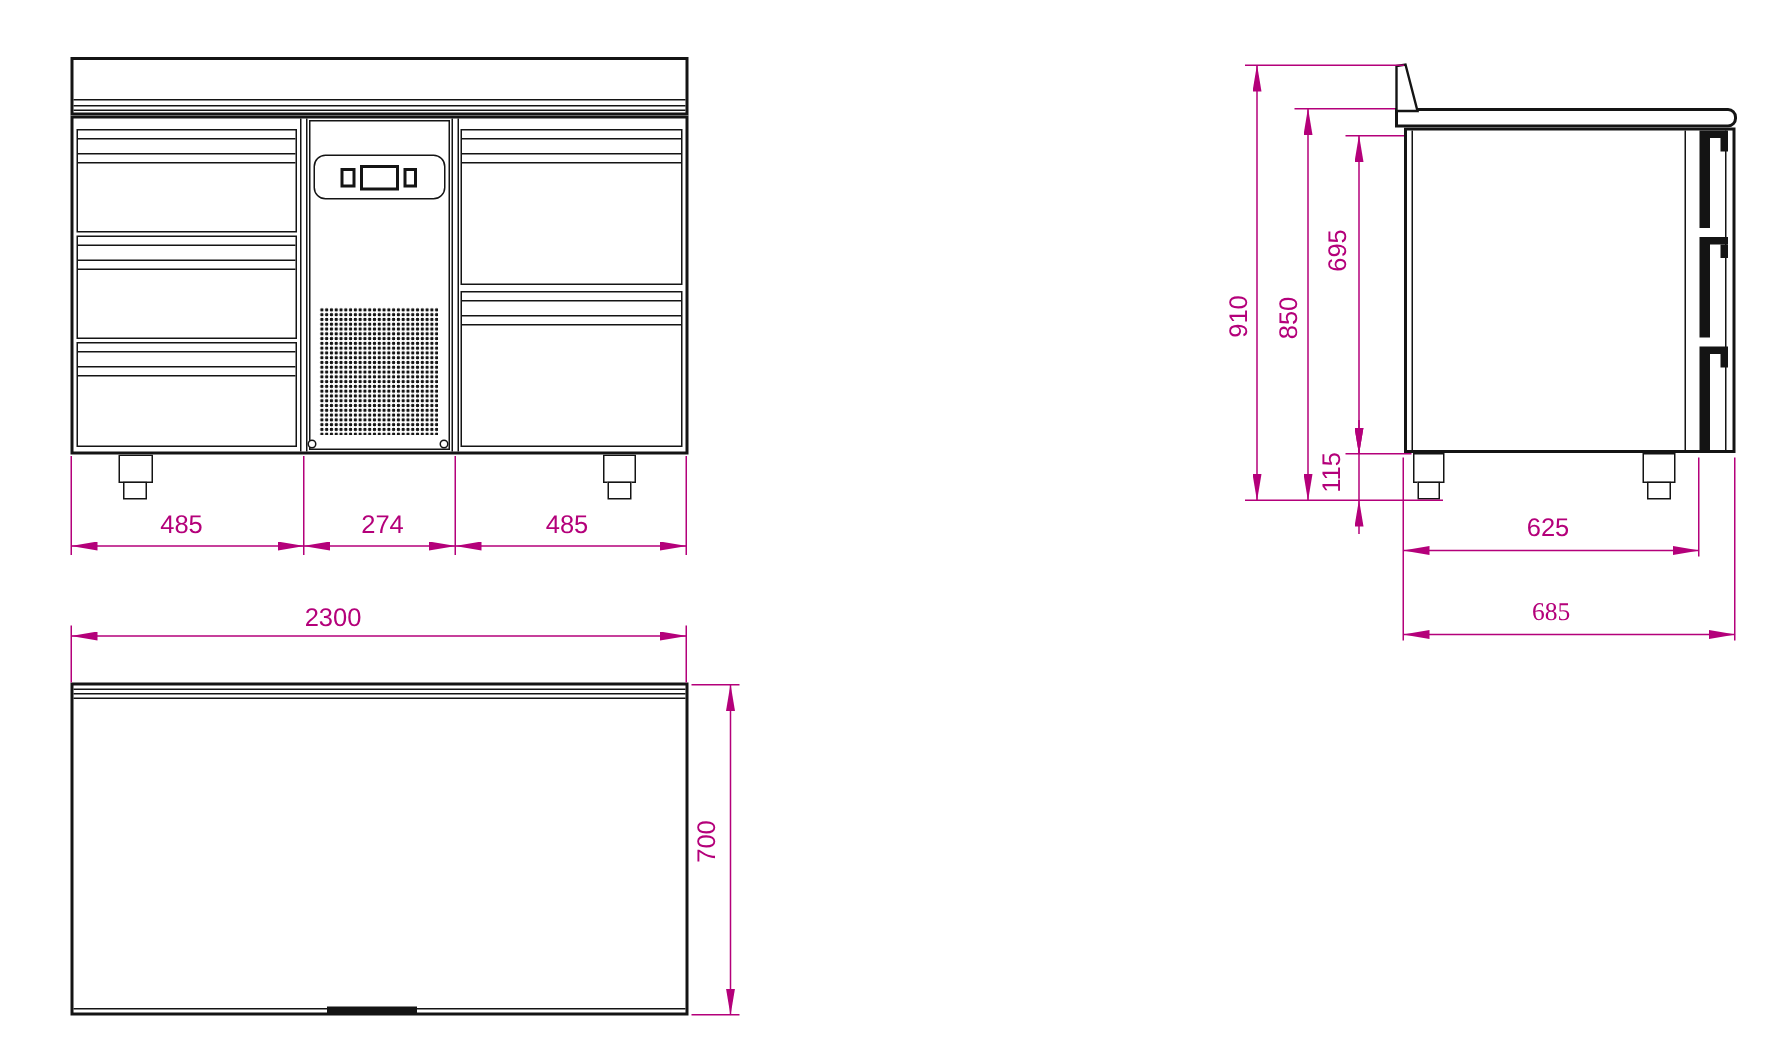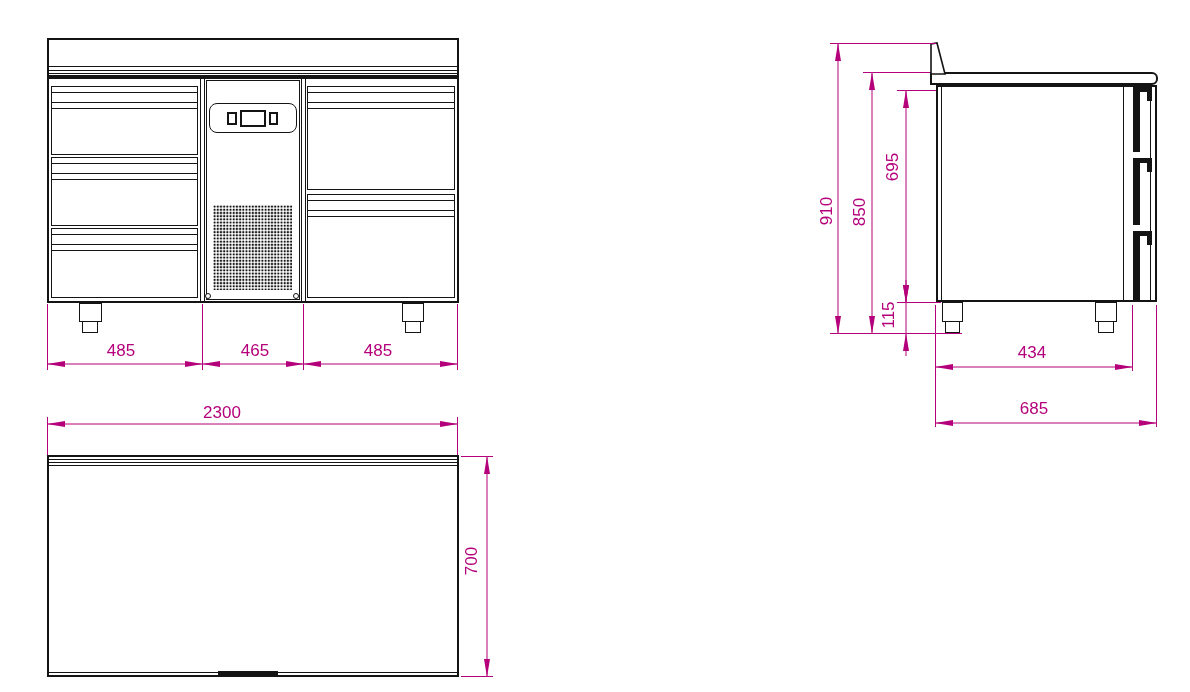--- a/index.html
+++ b/index.html
@@ -163,26 +163,26 @@
 
       <line x1="935.5" y1="305" x2="935.5" y2="427"></line>
       <line x1="1132.5" y1="305" x2="1132.5" y2="371"></line>
       <line x1="1156.5" y1="305" x2="1156.5" y2="427"></line>
       <line x1="935.5" y1="367" x2="1132.5" y2="367" marker-start="url(#ar)" marker-end="url(#ar)"></line>
       <line x1="935.5" y1="423" x2="1156.5" y2="423" marker-start="url(#ar)" marker-end="url(#ar)"></line>
     </g>
   </svg>
 
   <div class="dim-label" style="left:121px;top:350px;">485</div>
-  <div class="dim-label" style="left:255px;top:350px;">465</div>
+  <div class="dim-label" style="left:255px;top:350px;">274</div>
   <div class="dim-label" style="left:378px;top:350px;">485</div>
 
   <div class="dim-label" style="left:222px;top:412px;">2300</div>
   <div class="dim-label vert" style="left:471px;top:561px;">700</div>
 
   <div class="dim-label vert" style="left:826px;top:211px;">910</div>
   <div class="dim-label vert" style="left:859px;top:212px;">850</div>
   <div class="dim-label vert" style="left:892px;top:167px;">695</div>
   <div class="dim-label vert" style="left:888px;top:315px;">115</div>
-  <div class="dim-label" style="left:1032px;top:352px;">434</div>
-  <div class="dim-label" style="left:1034px;top:408px;">685</div>
+  <div class="dim-label" style="left:1032px;top:352px;">625</div>
+  <div class="dim-label" style="left:1034px;top:408px;font-family:Liberation Serif, serif;">685</div>
 
 </div>
 
 </body></html>

